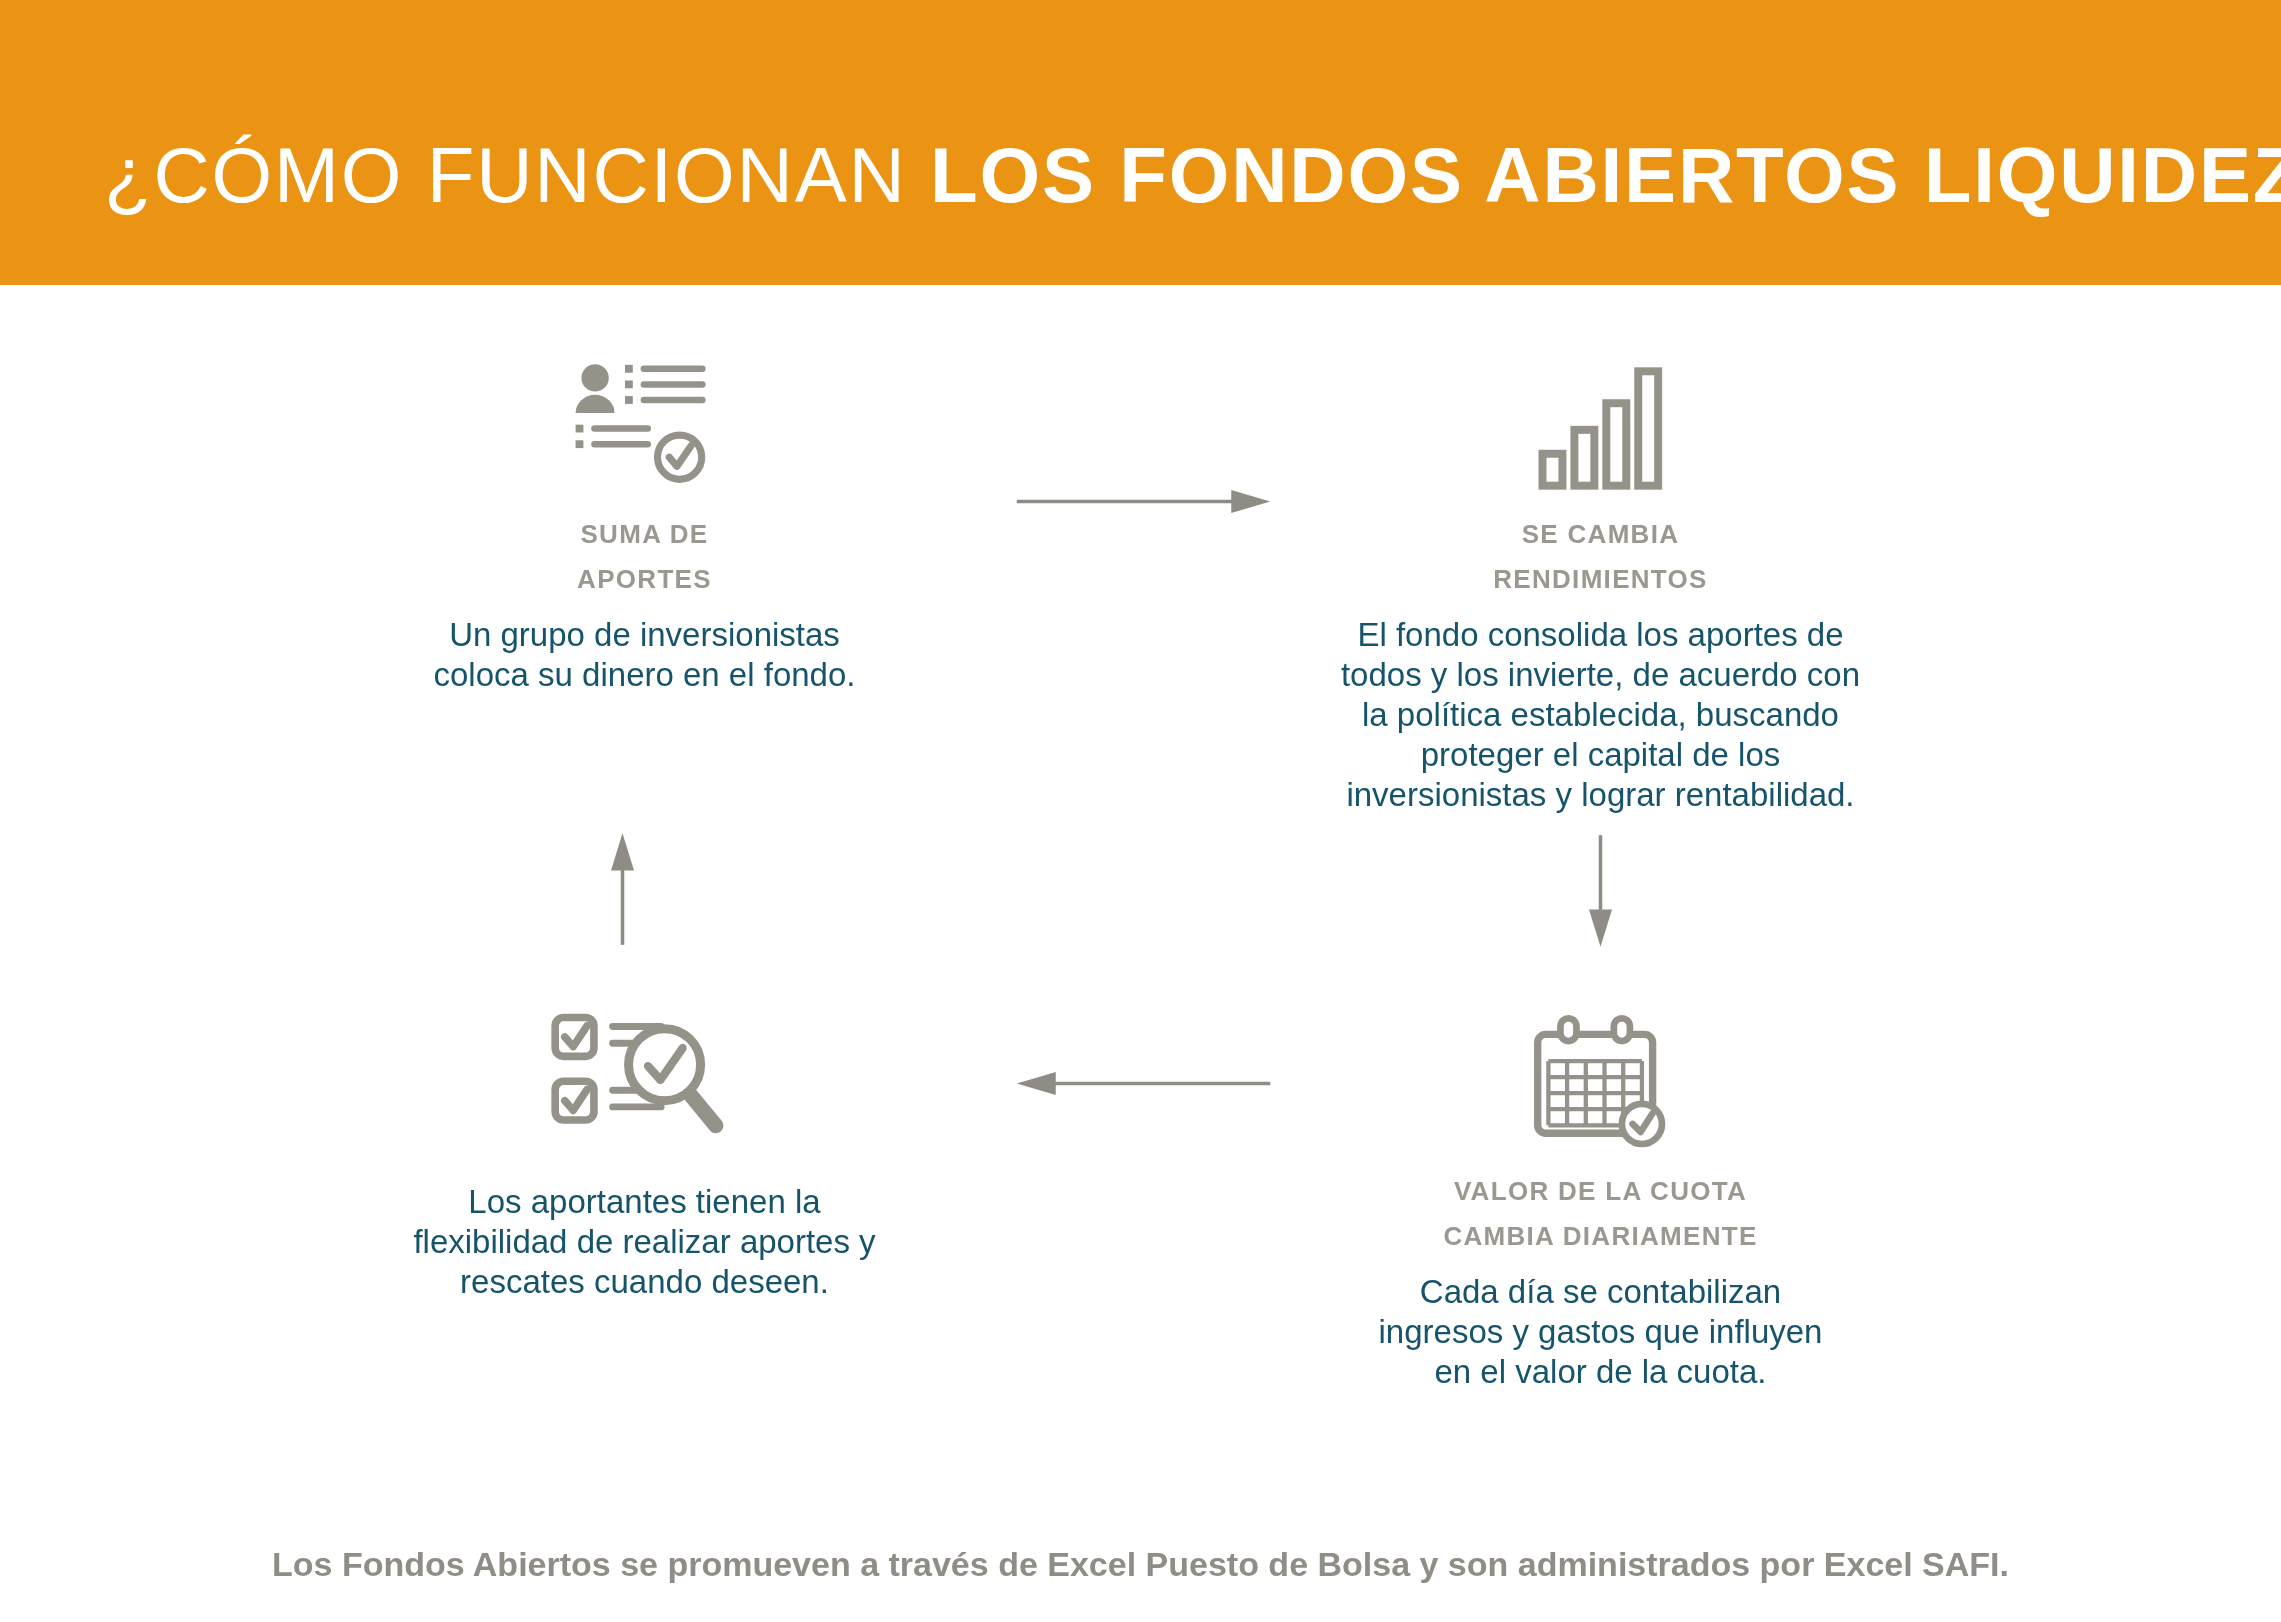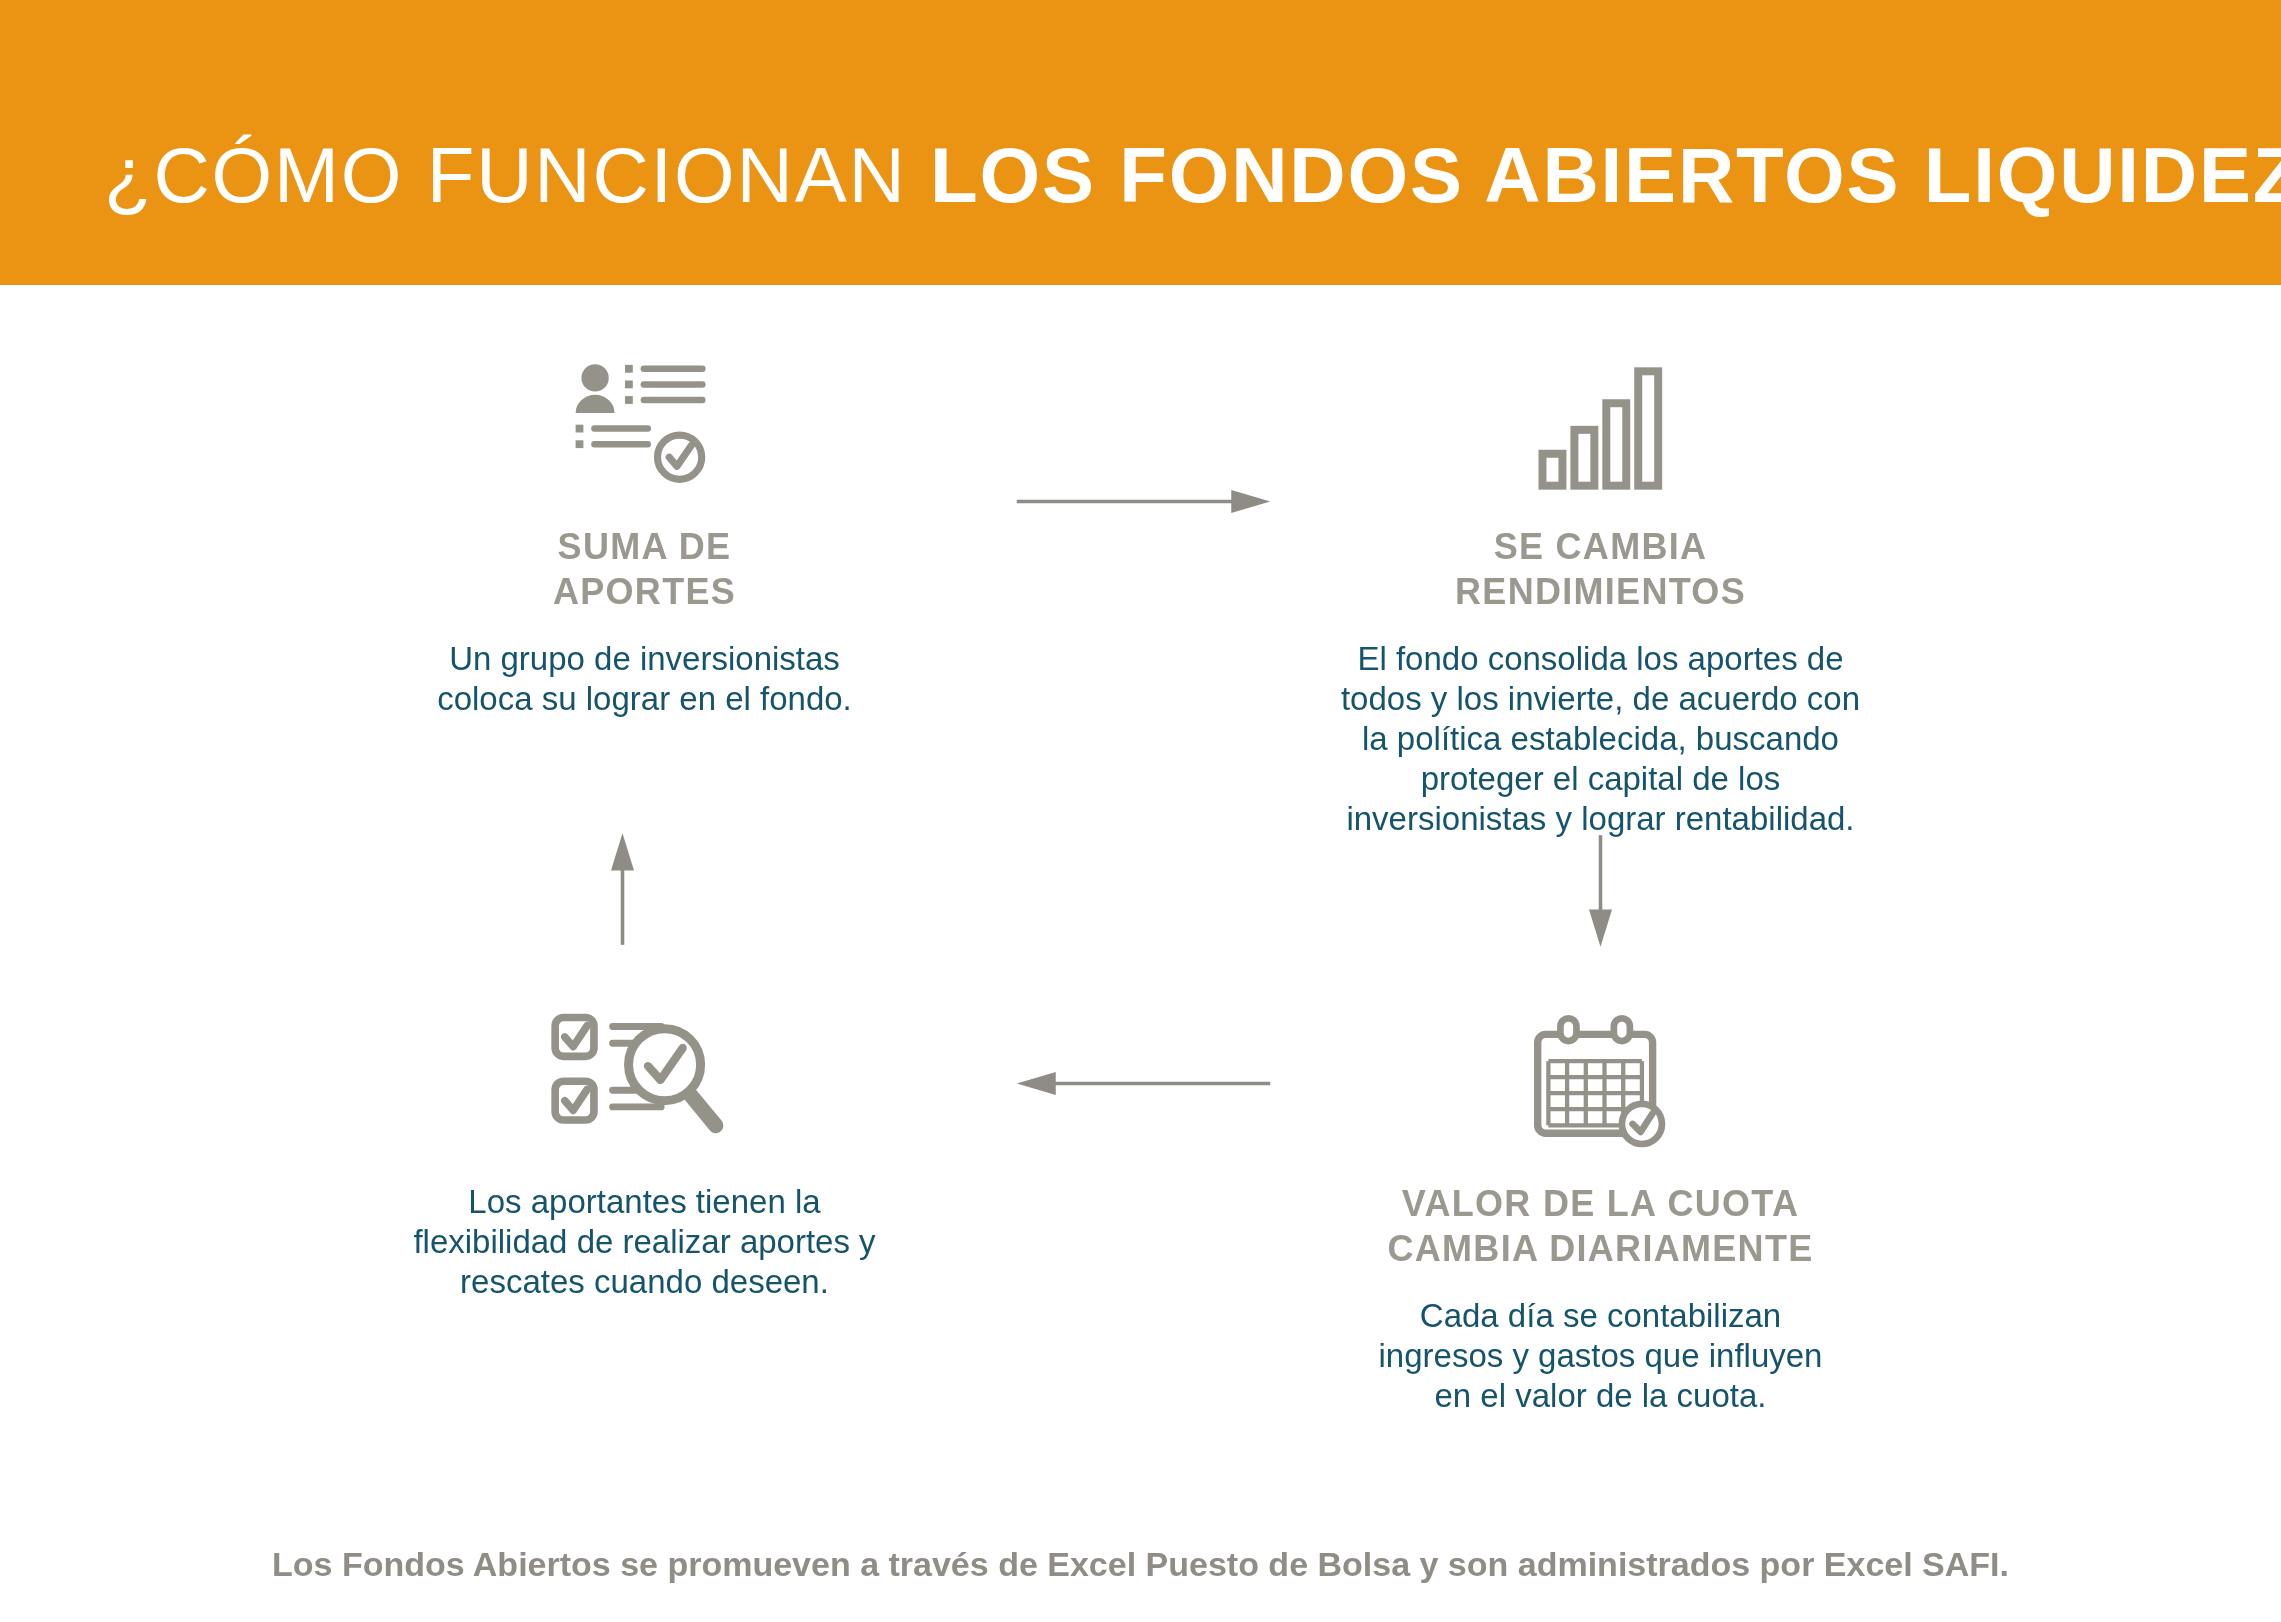--- a/index.html
+++ b/index.html
@@ -55,22 +55,22 @@
     align-items: flex-end;
     justify-content: center;
     margin-bottom: 21.4px;
     color: #95928A;
   }
   .icon-box svg { display: block; }
 
   .lines { white-space: pre-line; }
 
   .step-title {
-    margin: 12px;
-    font-size: 36px;
+    margin: 0;
+    font-size: 26px;
     line-height: 45px;
     font-weight: 700;
     letter-spacing: 1.3px;
     color: #9B9890;
   }
   .step-desc {
     margin: 12.5px 0 0 0;
     font-size: 33px;
     line-height: 40px;
     font-weight: 400;
@@ -127,21 +127,21 @@
         <rect x="2" y="61" width="6" height="6" fill="currentColor"></rect>
         <rect x="14" y="61.5" width="46" height="5" rx="2.5" fill="currentColor"></rect>
 
         <circle cx="82" cy="74" r="17" fill="#ffffff" stroke="currentColor" stroke-width="5.5"></circle>
         <polyline points="74,74 80,81 91,65" stroke="currentColor" stroke-width="5.5" stroke-linecap="round" stroke-linejoin="round" fill="none"></polyline>
       </svg>
     </div>
     <h2 class="step-title lines">SUMA DE
 APORTES</h2>
     <p class="step-desc lines">Un grupo de inversionistas
-coloca su lograr en el fondo.</p>
+coloca su dinero en el fondo.</p>
   </section>
 
   <section class="step step-top-right">
     <div class="icon-box">
       <svg width="134" height="125" viewBox="0 0 100 94" fill="none" stroke="currentColor" stroke-width="6">
         <rect x="6" y="66" width="15" height="24"></rect>
         <rect x="30" y="48" width="15" height="42"></rect>
         <rect x="54" y="28" width="15" height="62"></rect>
         <rect x="78" y="4" width="15" height="86"></rect>
       </svg>

